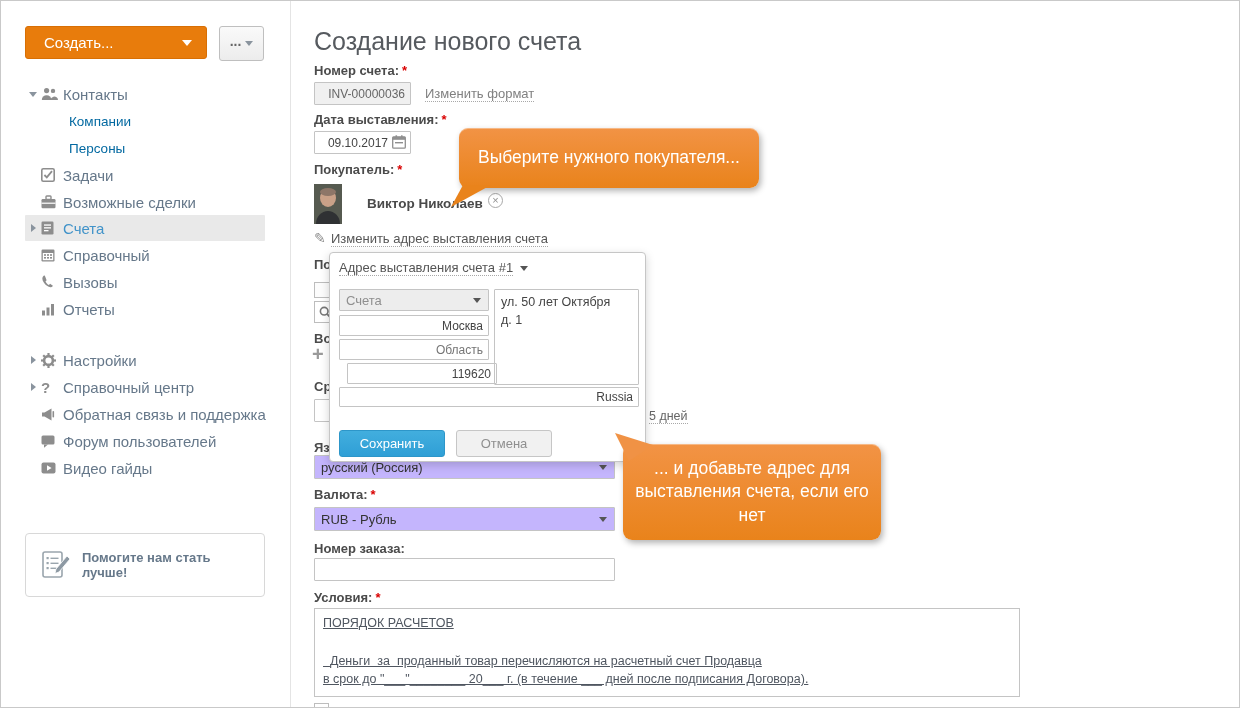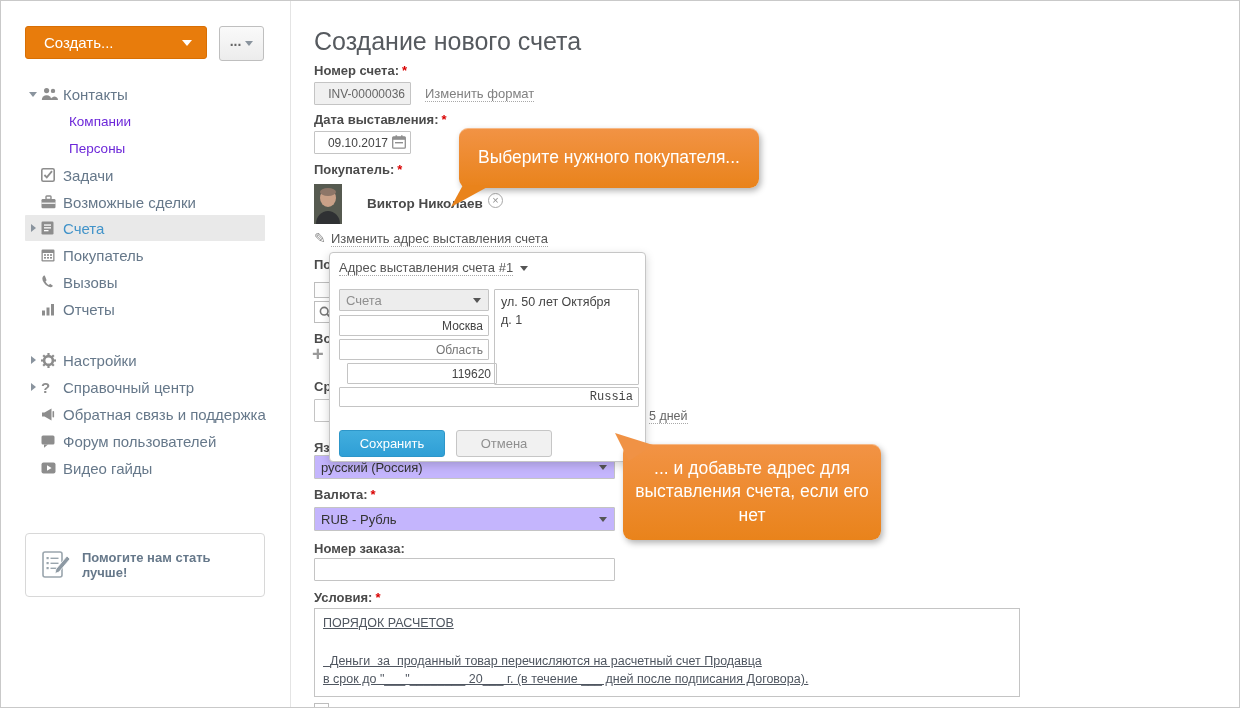--- a/index.html
+++ b/index.html
@@ -17,21 +17,21 @@
   .cdown{width:0;height:0;border-left:4px solid transparent;border-right:4px solid transparent;border-top:5px solid #8a949e;}
   .cdown.white{border-top-color:#fff;border-left-width:5px;border-right-width:5px;border-top-width:6px;}
   .cdown.dark{border-top-color:#555;}
   .cright{width:0;height:0;border-top:4px solid transparent;border-bottom:4px solid transparent;border-left:5px solid #8a949e;}
   .nav-item{position:absolute;left:0;width:289px;height:26px;display:flex;align-items:center;color:#66788a;font-size:15px;cursor:pointer;}
   .nav-item .hl{position:absolute;left:24px;top:0;width:240px;height:26px;background:#e9e9e9;border-radius:1px;}
   .slot-caret{position:relative;width:16px;margin-left:24px;display:flex;justify-content:center;}
   .slot-icon{position:relative;width:22px;display:flex;justify-content:flex-start;}
   .nav-label{position:relative;}
   .nav-item.selected .nav-label{color:#4193c9;}
-  .nav-sub{position:absolute;left:68px;height:26px;display:flex;align-items:center;color:#6d28d9;font-size:13.5px;cursor:pointer;}
+  .nav-sub{position:absolute;left:68px;height:26px;display:flex;align-items:center;color:#0369a1;font-size:13.5px;cursor:pointer;}
   .qmark{font-weight:bold;color:#8d8d8d;font-size:15px;line-height:1;}
   .feedback{position:absolute;left:24px;top:532px;width:240px;height:64px;border:1px solid #d8d8d8;border-radius:4px;
     box-sizing:border-box;display:flex;align-items:center;gap:10px;padding:0 10px 0 14px;cursor:pointer;}
   .feedback .txt{font-size:13px;font-weight:bold;color:#66788a;}
   
   .title{position:absolute;left:313px;top:26px;font-size:25px;color:#565a5f;}
   .lbl{position:absolute;font-size:13px;font-weight:bold;color:#4b4b4b;white-space:nowrap;}
   .star{color:#d90000;margin-left:3px;}
   .inp{position:absolute;border:1px solid #c4c4c4;background:#fff;font-family:"Liberation Sans",sans-serif;
     font-size:12px;color:#444;padding:0 5px;box-sizing:border-box;height:23px;border-radius:1px;text-align:right;}
@@ -146,21 +146,21 @@
             <rect x="0.5" y="1.5" width="13" height="12" rx="1.2"></rect>
             <rect x="1.8" y="5" width="10.4" height="7.2" fill="#fff"></rect>
             <rect x="3" y="6.2" width="2" height="1.6"></rect>
             <rect x="6" y="6.2" width="2" height="1.6"></rect>
             <rect x="9" y="6.2" width="2" height="1.6"></rect>
             <rect x="3" y="9" width="2" height="1.6"></rect>
             <rect x="6" y="9" width="2" height="1.6"></rect>
             <rect x="9" y="9" width="2" height="1.6"></rect>
           </svg>
       </span>
-      <span class="nav-label">Покупатель</span>
+      <span class="nav-label">Справочный</span>
     </div>
     <div class="nav-item" style="top:268px">
       <span class="slot-caret"></span>
       <span class="slot-icon">
         <svg width="14" height="14" viewBox="0 0 14 14" fill="#8d8d8d">
             <path d="M2.6 0.8 C1 2.2 0.8 4.6 2.8 7.6 c2 3 4.8 4.9 7.2 4.6 c0.9-0.1 1.6-0.6 1.9-1.4 l-2.8-2 -1.2 1.1 c-1.4-0.6 -2.8-2 -3.4-3.5 l1.1-1.1 L3.8 0.5 z"></path>
           </svg>
       </span>
       <span class="nav-label">Вызовы</span>
     </div>
@@ -345,21 +345,21 @@
     </div>
     <div class="sel" style="left:9px;top:36px;width:150px;height:22px;background:#ededed;color:#8f8f8f">
       <span>Счета</span>
       <span class="scaret cdown dark"></span>
     </div>
     <input class="inp" style="left: 9px; top: 62px; width: 150px; height: 21px;" value="Москва">
     <input class="inp" style="left: 9px; top: 86px; width: 150px; height: 21px;" placeholder="Область">
     <input class="inp" style="left: 9px; top: 110px; width: 150px; height: 21px; margin-left: 8px;" value="119620">
     <div class="pop-area" style="left:164px;top:36px;width:145px;height:96px">ул. 50 лет Октября
 д. 1</div>
-    <input class="inp" style="left: 9px; top: 134px; width: 300px; height: 20px; font-family: Liberation Mono, monospace;" value="Russia">
+    <input class="inp" style="left: 9px; top: 134px; width: 300px; height: 20px;" value="Russia">
     <div class="btn-save" style="left:9px;top:177px;width:104px;height:25px">Сохранить</div>
     <div class="btn-cancel" style="left:126px;top:177px;width:94px;height:25px">Отмена</div>
   </div>
 
   <div class="tip" style="left:458px;top:127px;width:300px;height:60px">
     <span>Выберите нужного покупателя...</span>
   </div>
   <svg class="tail" style="left:448px;top:184px" width="42" height="22" viewBox="0 0 42 22">
     <polygon points="2,22 14,0 42,0" fill="#e9831b"></polygon>
   </svg>

